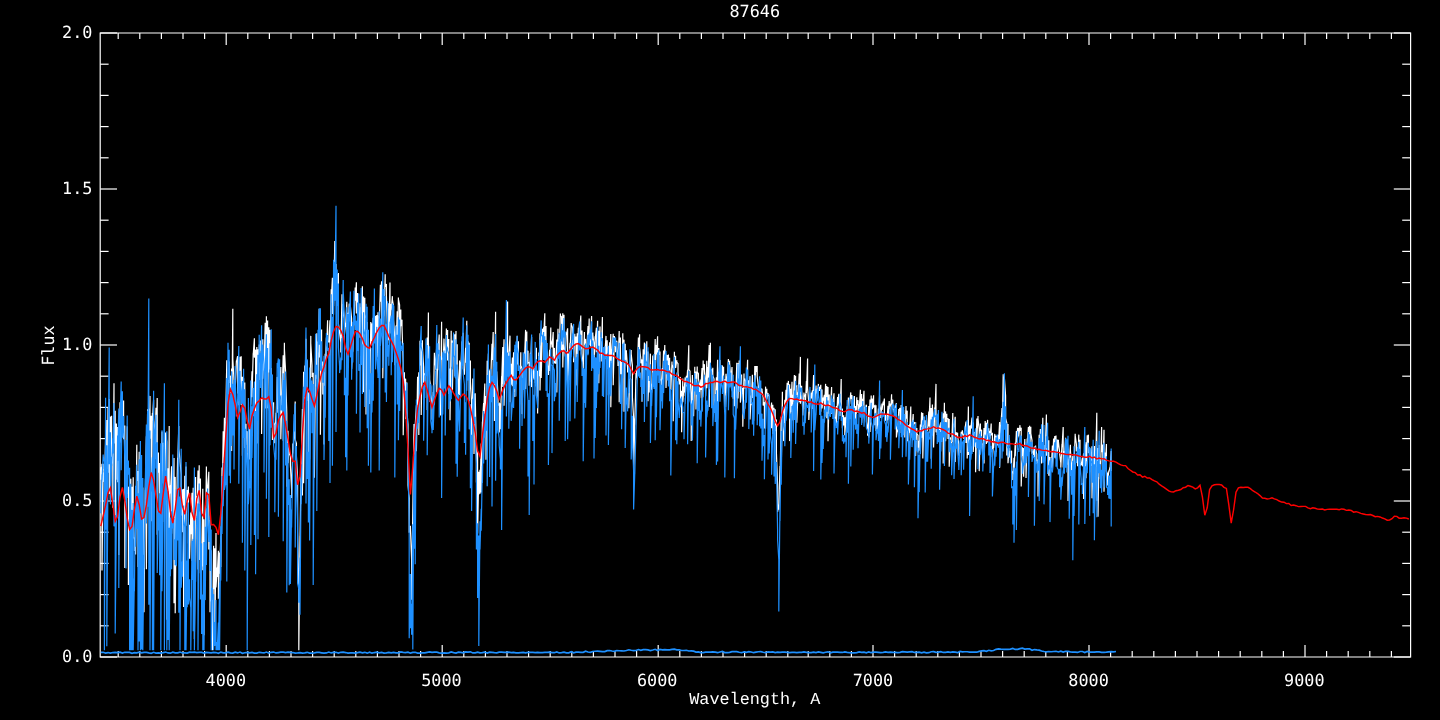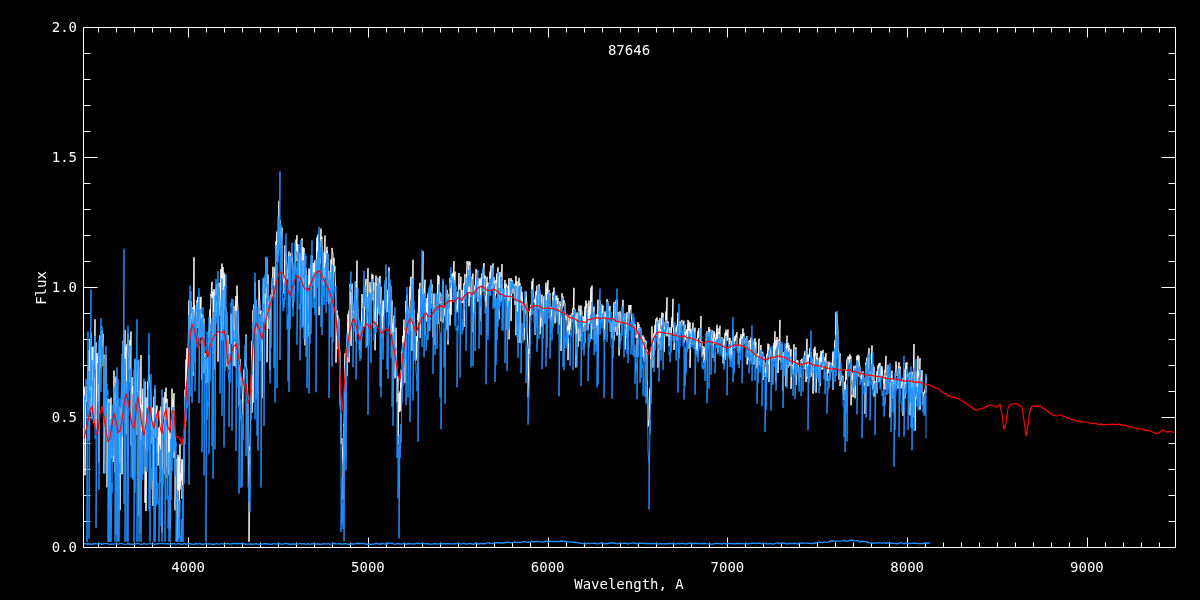--- a/index.html
+++ b/index.html
@@ -1,21 +1,21 @@
 <!DOCTYPE html>
 <html><head>
 <meta charset="utf-8">
 <style>
   html,body{margin:0;padding:0;background:#000;}
   .screen{position:relative;width:1200px;height:600px;background:#000;overflow:hidden;
           font-family:"DejaVu Sans Mono", monospace;}
   .screen svg{position:absolute;left:0;top:0;}
   .txt{position:absolute;color:#fff;font-size:14px;line-height:16px;white-space:pre;}
-  .title{left:83px;top:2px;width:1092px;text-align:center;margin-top:40px;}
-  .xlab{left:83px;top:576px;width:1092px;text-align:center;}
+  .title{left:83px;top:2px;width:1092px;text-align:center;}
+  .xlab{left:83px;top:576px;width:1092px;text-align:center;font-family:Liberation Mono, monospace;}
   .ylab{left:-9px;top:280px;width:100px;height:16px;text-align:center;
         transform:rotate(-90deg);}
 </style>
 </head>
 <body>
 
 <div class="screen">
   <svg id="plot" width="1200" height="600" viewBox="0 0 1200 600">
       <defs>
         <clipPath id="pc">

